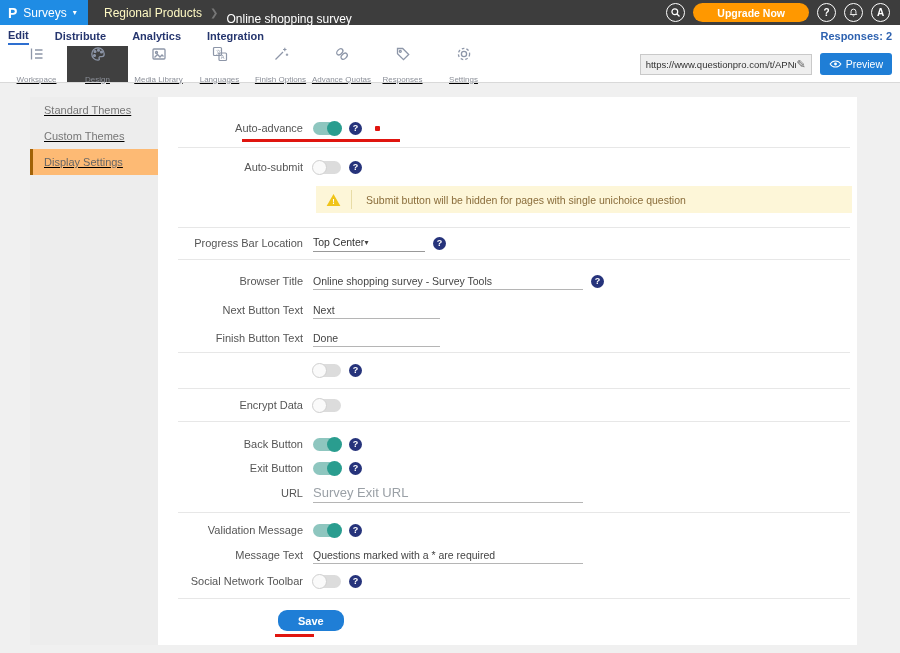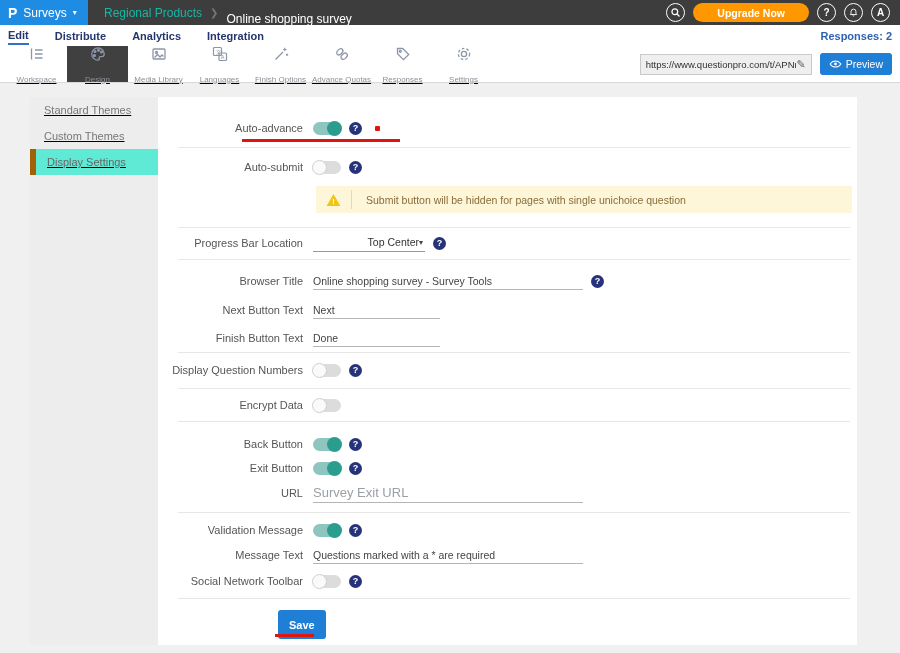--- a/index.html
+++ b/index.html
@@ -9,21 +9,21 @@
 
   
   .topbar { position:absolute; top:0; left:0; width:900px; height:25px; background:#3d3d3d;
     display:flex; align-items:center; }
   .logo-block { width:88px; height:25px; background:#1f8ce4; color:#fff; display:flex;
     align-items:center; gap:6px; padding:0 8px; }
   .logo-p { font-weight:bold; font-size:14px; }
   .logo-surveys { font-size:12px; }
   .caret-white { font-size:8px; }
   .breadcrumb { margin-left:16px; display:flex; align-items:center; gap:8px; font-size:12px; }
-  .bc-parent { color:#14b8a6; }
+  .bc-parent { color:#fef9c3; }
   .bc-sep { color:#777; font-size:10px; }
   .bc-current { color:#ffffff;margin-top:12px; }
   .topbar-right { margin-left:auto; display:flex; align-items:center; gap:8px; padding-right:10px; }
   .circ-btn { width:19px; height:19px; border:1.4px solid #fff; border-radius:50%;
     display:flex; align-items:center; justify-content:center; color:#fff; font-size:10px;
     font-weight:bold; cursor:pointer; }
   .upgrade-btn { height:19px; background:#ff9800; color:#fff; border:none; border-radius:10px;
     font-size:10.5px; font-weight:bold; padding:0 24px; cursor:pointer;
     font-family:"Liberation Sans", sans-serif; }
 
@@ -49,21 +49,21 @@
     outline:none; font-family:"Liberation Sans", sans-serif; }
   .pencil { font-size:11px; color:#666; cursor:pointer; }
   .preview-btn { height:22px; background:#1f7ed6; color:#fff; border:none; border-radius:3px;
     font-size:10.5px; padding:0 9px; display:flex; align-items:center; gap:4px; cursor:pointer;
     font-family:"Liberation Sans", sans-serif; }
 
   
   .sidebar { position:absolute; left:30px; top:97px; width:128px; height:548px; background:#ededed;text-decoration:underline; }
   .side-item { height:26px; line-height:26px; padding-left:14px; font-size:11px; color:#777;
     cursor:pointer; }
-  .side-item.active { background:#5eead4; border-left:6px solid #a16207; padding-left:11px; color:#666; }
+  .side-item.active { background:#fdba74; border-left:3px solid #a16207; padding-left:11px; color:#666; }
   .panel { position:absolute; left:158px; top:97px; width:699px; height:548px; background:#fff; }
 
   .row { position:absolute; left:0; width:699px; height:22px; }
   .lbl { position:absolute; left:0; top:0; width:145px; height:22px; line-height:22px;
     text-align:right; font-size:11px; color:#555; }
   .ctl { position:absolute; left:155px; top:0; height:22px; display:flex; align-items:center; gap:8px; }
 
   .divider { position:absolute; left:20px; width:672px; height:0; border-top:1px solid #e7e7e7; }
 
   .toggle { width:28px; height:13px; border-radius:7px; position:relative; cursor:pointer; }
@@ -77,32 +77,32 @@
     font-size:9px; font-weight:bold; display:flex; align-items:center; justify-content:center;
     cursor:pointer; }
 
   .uinput { border:none; border-bottom:1px solid #b5b5b5; background:transparent; font-size:10.5px;
     color:#444; padding:2px 0; outline:none; font-family:"Liberation Sans", sans-serif; }
   .uinput::placeholder { color:#9aa0a6; font-size:13px; }
   .w270 { width:270px; } .w127 { width:127px; }
   .url-exit { font-size:13px; }
 
   .uselect { width:112px; border-bottom:1px solid #999; display:flex; align-items:center;
-    justify-content:flex-end; font-size:10.5px; color:#333; padding:2px 2px 3px 0;
+    justify-content:flex-start; font-size:10.5px; color:#333; padding:2px 2px 3px 0;
     cursor:pointer; }
   .sel-caret { font-size:8px; color:#444; }
 
   .warnbox { position:absolute; left:158px; top:89px; width:536px; height:27px; background:#fdf6d8;
     display:flex; align-items:center; }
   .warn-icell { width:36px; height:19px; display:flex; align-items:center; justify-content:center;
     border-right:1px solid #e8dca6; }
   .warn-text { font-size:10.5px; color:#8a6d3b; padding-left:14px; }
 
-  .save-btn { position:absolute; left:120px; top:513px; height:29px; background:#1f7ed6; color:#fff;
-    border:none; border-radius:3px; font-size:11px; font-weight:bold; padding:0 11px; cursor:pointer;
+  .save-btn { position:absolute; left:120px; top:513px; height:21px; background:#1f7ed6; color:#fff;
+    border:none; border-radius:9px; font-size:11px; font-weight:bold; padding:0 20px; cursor:pointer;
     font-family:"Liberation Sans", sans-serif; }
 
   .red-line { position:absolute; height:3px; background:#e0150f; }
   .red-dot { position:absolute; width:5px; height:5px; background:#e0150f; border-radius:1px; }
 </style>
 </head>
 <body>
 
 <div class="app">
 
@@ -310,21 +310,20 @@
 
     <div class="row" style="top:230px">
       <span class="lbl">Finish Button Text</span>
       <span class="ctl">
         <input class="uinput w127" type="text" value="Done" style="">
       </span>
     </div>
     <div class="divider" style="top:255px"></div>
 
     <div class="row" style="top:262px">
-      <span class="lbl">Display Question Numbers</span>
       <span class="ctl">
         <span class="toggle off">
             <span class="knob"></span>
           </span>
         <span class="qmark">?</span>
       </span>
     </div>
     <div class="divider" style="top:291px"></div>
 
     <div class="row" style="top:297px">

